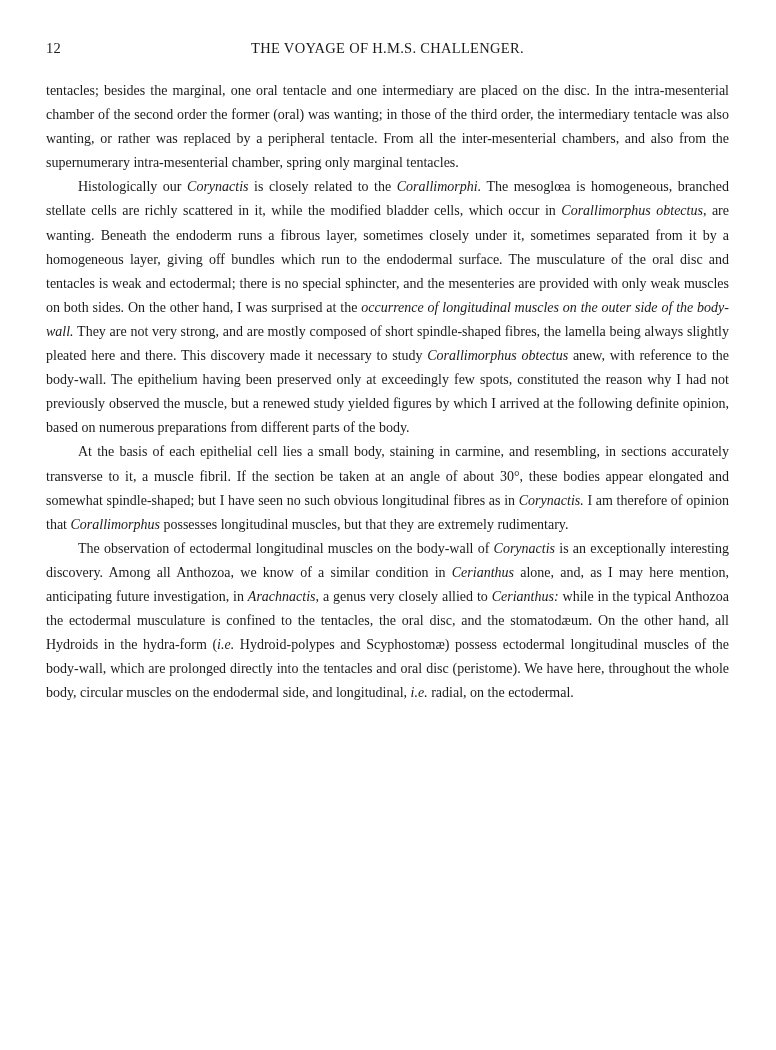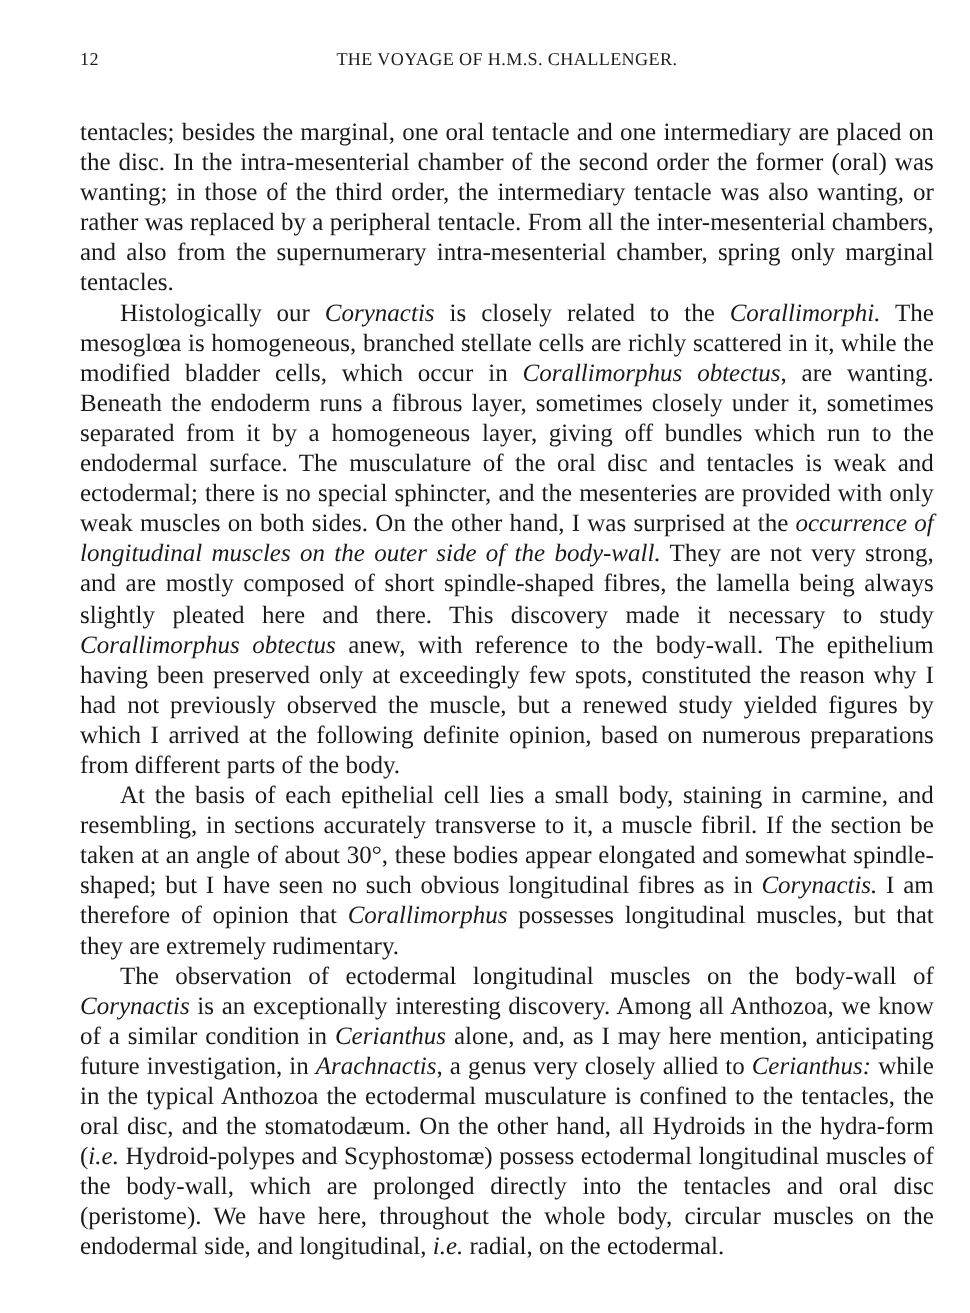--- a/index.html
+++ b/index.html
@@ -1,25 +1,25 @@
 <!DOCTYPE html>
 <html><head>
   <meta charset="utf-8">
   <style>
     html, body { margin: 0; padding: 0; background: #ffffff; }
     body { width: 776px; height: 1050px; overflow: hidden; position: relative; }
     .page {
-      position: absolute; left: 64px; top: 40px; width: 683px;
+      position: absolute; left: 46px; top: 40px; width: 683px;
       font-family: "Liberation Serif", "DejaVu Serif", serif;
       color: #1a1a1a;
     }
     .header { position: relative; height: 26px; font-size: 14.5px; letter-spacing: 0.3px; }
     .folio { position: absolute; left: 0; top: 0; }
     .running-head { position: absolute; left: 0; right: 0; top: 0; text-align: center; }
-    .body-text { margin-top: 28px; font-size: 20px; line-height: 24.1px; text-align: justify; }
+    .body-text { margin-top: 13px; font-size: 14px; line-height: 24.1px; text-align: justify; }
     .body-text p { margin: 0; }
     .body-text p.indent { text-indent: 32px; }
     .body-text i { font-style: italic; }
   </style>
 </head>
 <body>
 
 <div class="page">
   <div class="header">
     <span class="folio">12</span>

